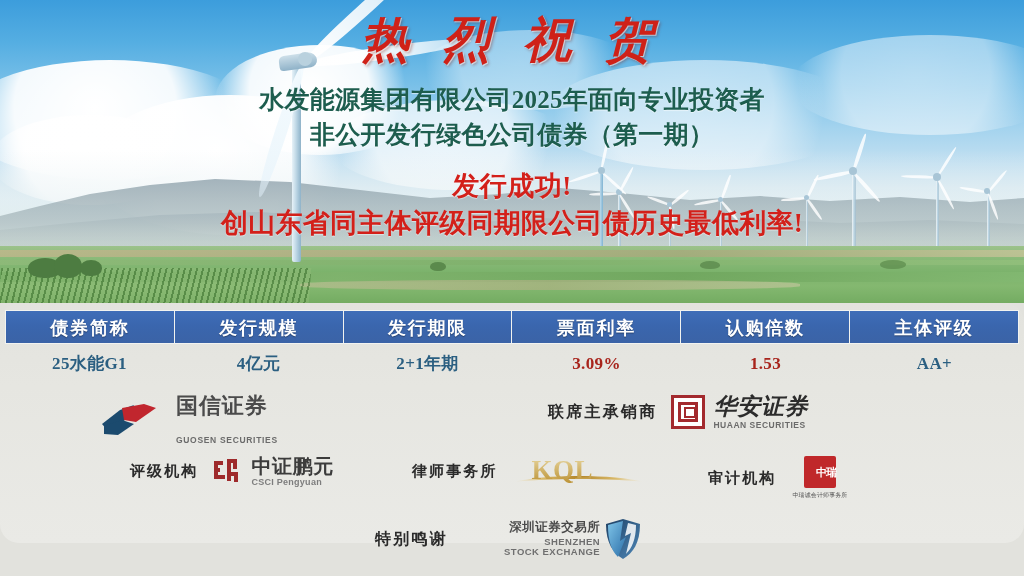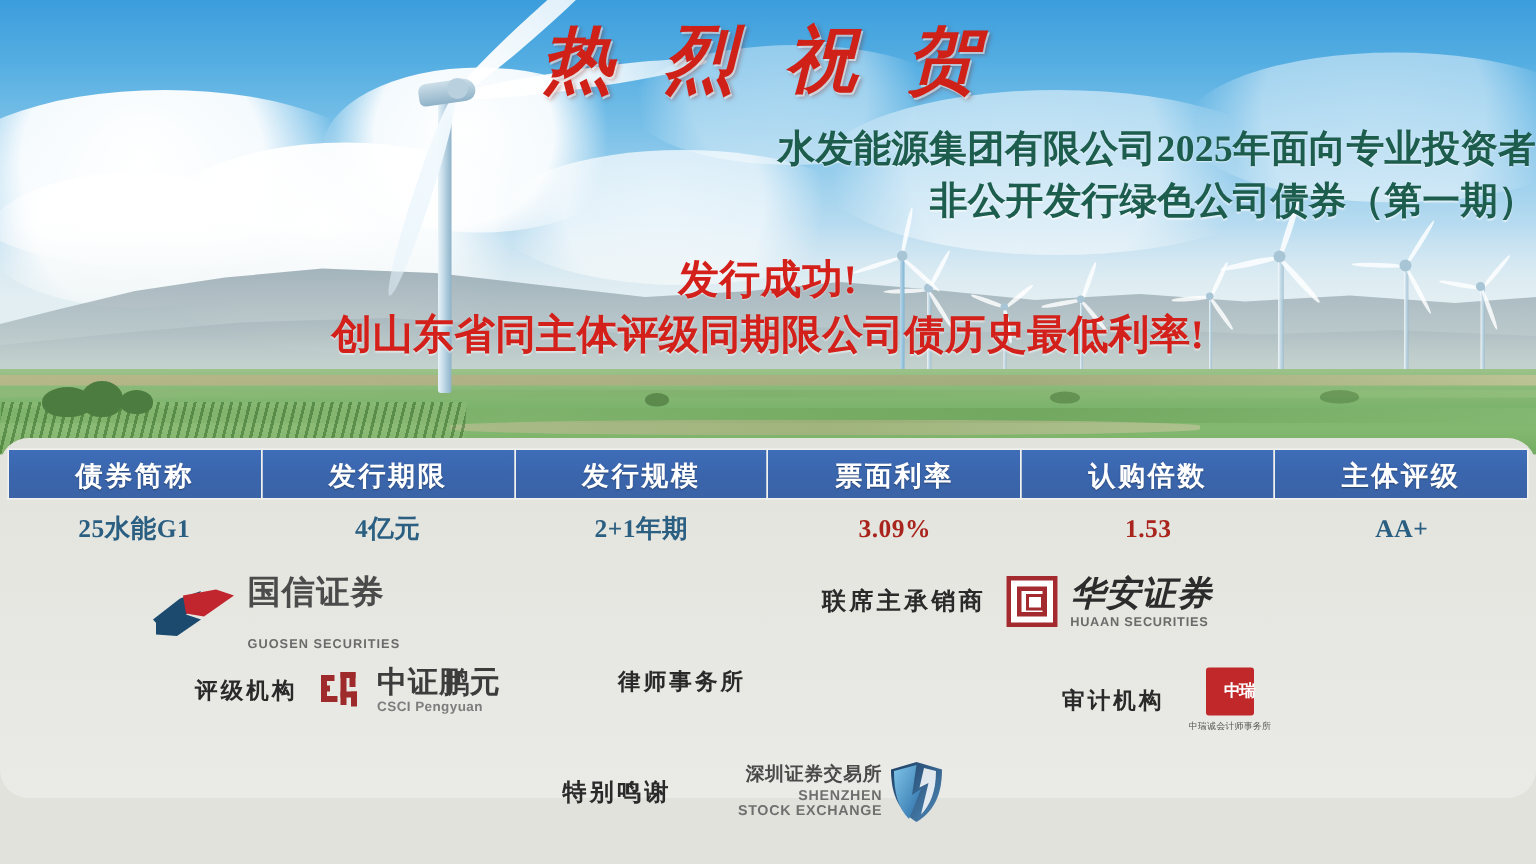--- a/index.html
+++ b/index.html
@@ -91,40 +91,40 @@
 
   
   .headline {
     position:absolute; left:0; top:8px; width:1024px; text-align:center;
     font-family:"Liberation Serif", serif; font-weight:bold;
     font-size:48px; letter-spacing:.22em; color:#cf2118;
     text-shadow:1px 1px 0 rgba(255,255,255,.55), 2px 2px 3px rgba(120,20,10,.35);
     font-style:italic;
   }
   .subtitle {
-    position:absolute; left:0; top:82px; width:1024px; text-align:right;
+    position:absolute; left:0; top:82px; width:1024px; text-align:center;
     font-family:"Liberation Serif", serif; font-weight:bold;
     font-size:25px; line-height:35px; color:#1d5d4e; letter-spacing:.01em;
     text-shadow:0 1px 1px rgba(255,255,255,.6);
   }
   .redline1 {
     position:absolute; left:0; top:168px; width:1024px; text-align:center;
     font-family:"Liberation Serif", serif; font-weight:bold;
     font-size:27px; color:#d3201a; letter-spacing:.02em;
     text-shadow:0 1px 1px rgba(255,255,255,.5);
   }
   .redline2 {
     position:absolute; left:0; top:205px; width:1024px; text-align:center;
     font-family:"Liberation Serif", serif; font-weight:bold;
     font-size:27px; color:#d3201a; letter-spacing:.01em;
     text-shadow:0 1px 1px rgba(255,255,255,.5);
   }
 
   
-  .panel { position:absolute; left:0; top:292px; width:1024px; height:240px;
+  .panel { position:absolute; left:0; top:303px; width:1024px; height:240px;
            background:linear-gradient(to bottom,#e3e3de 0%,#e6e6e1 35%,#eaeae6 100%);border-radius:19px; }
 
   
   .tbl { position:absolute; left:5px; top:7px; width:1014px; }
   .trow { display:flex; }
   .thead .cell {
     height:34px; line-height:34px; text-align:center;
     background:linear-gradient(to bottom,#3f6db8 0%,#3a66ae 45%,#3b63a6 100%);
     color:#ffffff; font-weight:bold; font-size:18px; letter-spacing:.1em;
     border:1px solid #f2f3f0; border-right-width:0;
@@ -140,21 +140,21 @@
 
   
   .row2 { position:absolute; left:0; top:82px; width:1024px; height:52px; }
   .lbl { font-family:"Liberation Serif", serif; font-weight:bold; color:#2a2a2a;
          font-size:16px; letter-spacing:.14em; }
   .lbl.sm { font-size:15px; }
 
   .u-guosen { position:absolute; left:100px; top:10px; display:flex; align-items:center; gap:14px; }
   .u-huaan  { position:absolute; left:548px; top:10px; display:flex; align-items:center; gap:14px; }
 
-  .logo-guosen { display:flex; align-items:center; gap:7px; }
+  .logo-guosen { display:flex; align-items:center; gap:18px; }
   .gs-mark { width:58px; height:36px; position:relative; }
   .gs-text { display:flex; flex-direction:column; line-height:1; }
   .gs-cn { font-size:22px; font-weight:bold; color:#4b4b4b; letter-spacing:.04em;
            font-family:"Liberation Sans", sans-serif; }
   .gs-en { font-size:8.5px; font-weight:bold; color:#6b6b6b; letter-spacing:.08em; margin-top:19px;
            font-family:Liberation Sans, sans-serif; }
 
   .logo-huaan { display:flex; align-items:center; gap:8px; }
   .ha-seal { width:34px; height:34px; border:3px solid #a32a2e; position:relative; background:#fff; }
   .ha-seal .inner { position:absolute; left:4px; top:4px; right:4px; bottom:4px;
@@ -191,21 +191,21 @@
   .logo-zrc { display:flex; flex-direction:column; align-items:center; }
   .zrc-seal { width:32px; height:32px; background:#c0282a; border-radius:2px; position:relative;
               display:flex; align-items:center; justify-content:flex-end; }
   .zrc-seal span { color:#fff; font-size:11px; font-weight:bold; line-height:10px;
                    font-family:"Liberation Serif", serif; letter-spacing:-1px; }
   .zrc-cap { font-size:6px; color:#555; margin-top:3px; letter-spacing:.02em; white-space:nowrap;
              font-family:"Liberation Sans", sans-serif; }
 
   
   .row4 { position:absolute; left:0; top:208px; width:1024px; height:60px; }
-  .g4 { position:absolute; left:375px; top:8px; display:flex; align-items:center; gap:44px; }
+  .g4 { position:absolute; left:375px; top:8px; display:flex; align-items:center; gap:56px; }
   .logo-szse { display:flex; align-items:center; gap:6px; }
   .szse-text { display:flex; flex-direction:column; align-items:flex-end; line-height:1.05; }
   .szse-cn { font-size:12.5px; font-weight:bold; color:#4a4a4a; letter-spacing:.04em;
              font-family:"Liberation Sans", sans-serif; }
   .szse-en1, .szse-en2 { font-size:9.5px; font-weight:bold; color:#6f6f6f; letter-spacing:.05em;
              font-family:"Liberation Sans", sans-serif; }
   .szse-en1 { margin-top:2px; }
   .szse-mark { width:34px; height:40px; }
 
   .note { position:absolute; right:14px; top:235px; font-size:13px; font-weight:bold;
@@ -342,22 +342,22 @@
 
     <div class="redline1">发行成功!</div>
     <div class="redline2">创山东省同主体评级同期限公司债历史最低利率!</div>
   </div>
 
   <div class="panel">
 
     <div class="tbl">
       <div class="trow thead">
         <div class="cell">债券简称</div>
+        <div class="cell">发行规模</div>
         <div class="cell">发行期限</div>
-        <div class="cell">发行规模</div>
         <div class="cell">票面利率</div>
         <div class="cell">认购倍数</div>
         <div class="cell">主体评级</div>
       </div>
       <div class="trow tbody">
         <div class="cell">25水能G1</div>
         <div class="cell">4亿元</div>
         <div class="cell">2+1年期</div>
         <div class="cell accent">3.09%</div>
         <div class="cell accent">1.53</div>
@@ -420,20 +420,35 @@
           </div>
           <div class="csci-text">
             <div class="csci-cn">中证鹏元</div>
             <div class="csci-en">CSCI Pengyuan</div>
           </div>
         </div>
       </div>
 
       <div class="g3 g3b">
         <div class="lbl sm">律师事务所</div>
+        <div class="logo-kql">
+          <svg class="kql-swoosh" width="130" height="12" viewBox="0 0 130 12" xmlns="http://www.w3.org/2000/svg">
+            <defs>
+              <linearGradient id="kg" x1="0" y1="0" x2="1" y2="0">
+                <stop offset="0%" stop-color="#efe3bd" stop-opacity="0"></stop>
+                <stop offset="22%" stop-color="#d9b969"></stop>
+                <stop offset="50%" stop-color="#b3862a"></stop>
+                <stop offset="78%" stop-color="#d9b969"></stop>
+                <stop offset="100%" stop-color="#efe3bd" stop-opacity="0"></stop>
+              </linearGradient>
+            </defs>
+            <path d="M0,9 C30,1 100,1 130,9 C100,5 30,5 0,9 Z" fill="url(#kg)"></path>
+          </svg>
+          <div class="kql-txt">KQL</div>
+        </div>
       </div>
 
       <div class="g3 g3c">
         <div class="lbl sm">审计机构</div>
         <div class="logo-zrc">
           <div class="zrc-seal">
             <span>中瑞</span>
           </div>
           <div class="zrc-cap">中瑞诚会计师事务所</div>
         </div>

